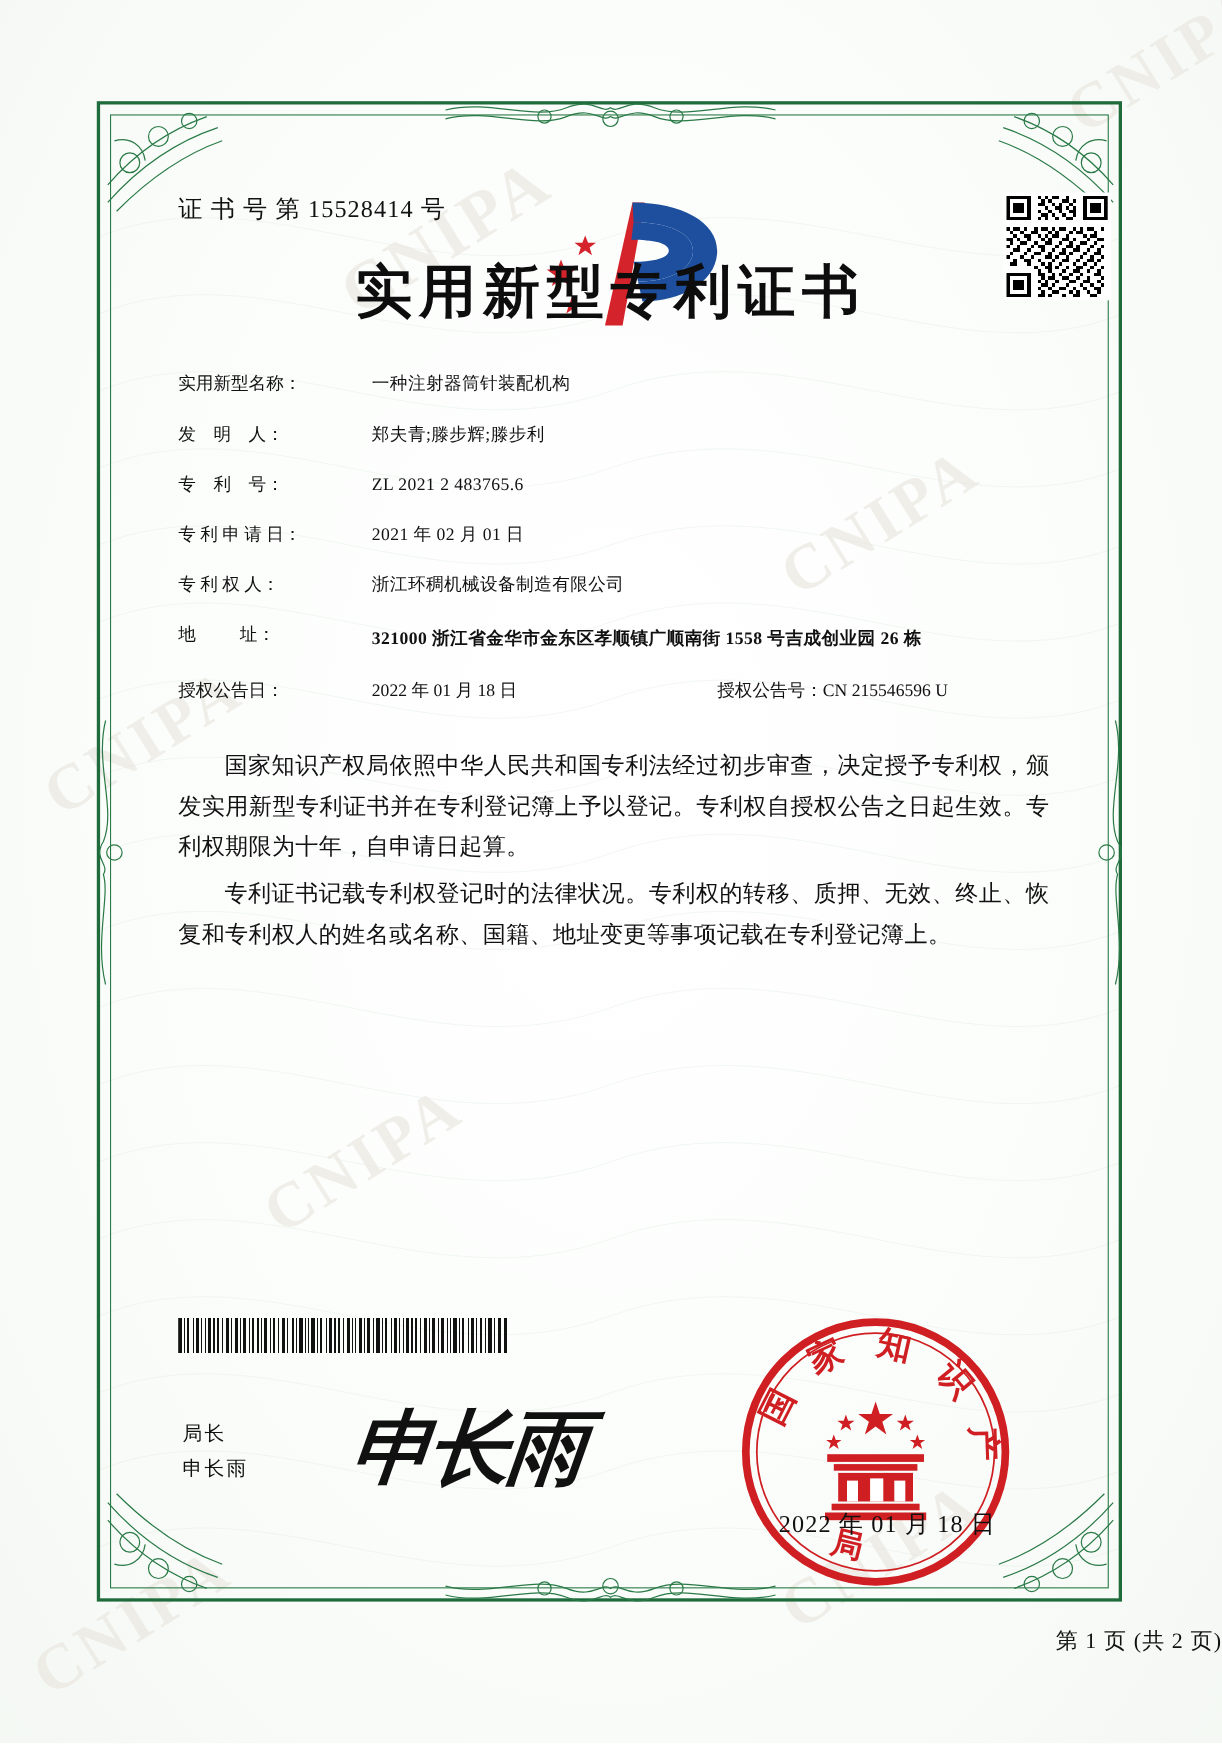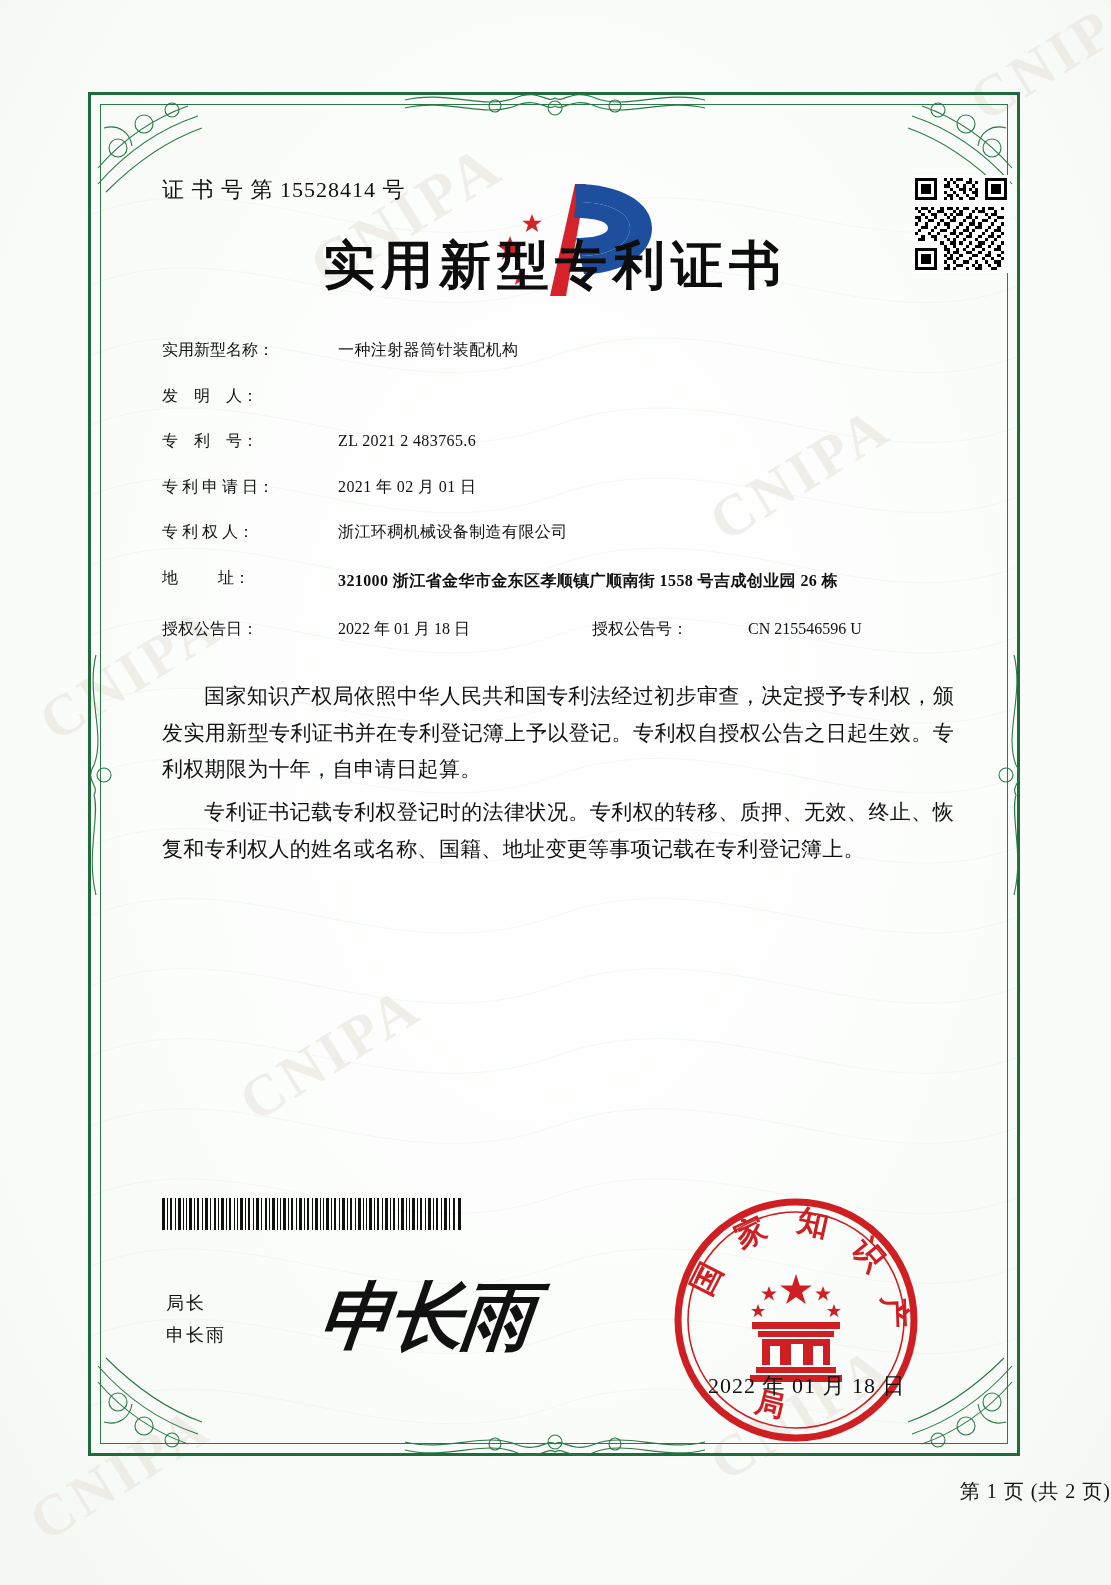--- a/index.html
+++ b/index.html
@@ -132,21 +132,21 @@
     flex: 1;
     letter-spacing: .4px;
   }
   .field-value.wrap { line-height: 1.45; font-weight: bold; }
 
   .two-col {
     display: flex;
     margin-bottom: 10px;
   }
   .two-col .col-a { width: 430px; display: flex; }
-  .two-col .col-b { display: flex; }
+  .two-col .col-b { display: flex; text-align: right; }
   .two-col .lbl-a { width: 176px; flex: 0 0 176px; white-space: pre; }
   .two-col .lbl-b { width: 156px; flex: 0 0 156px; white-space: pre; }
 
   .paragraphs {
     margin-top: 40px;
     padding: 0 16px 0 22px;
     font-size: 21px;
     line-height: 1.75;
     text-align: justify;
     letter-spacing: .3px;
@@ -534,20 +534,21 @@
 
     <div class="fields">
 
       <div class="field-row">
         <div class="field-label">实用新型名称：</div>
         <div class="field-value">一种注射器筒针装配机构</div>
       </div>
 
       <div class="field-row">
         <div class="field-label">发    明    人：</div>
+        <div class="field-value">郑夫青;滕步辉;滕步利</div>
       </div>
 
       <div class="field-row">
         <div class="field-label">专    利    号：</div>
         <div class="field-value">ZL 2021 2 483765.6</div>
       </div>
 
       <div class="field-row">
         <div class="field-label">专 利 申 请 日：</div>
         <div class="field-value">2021 年 02 月 01 日</div>

